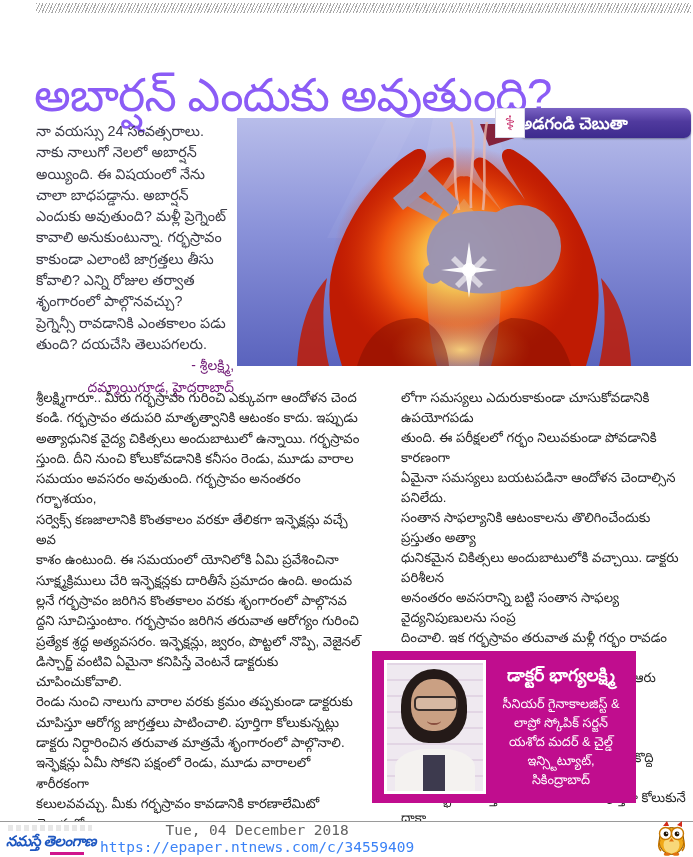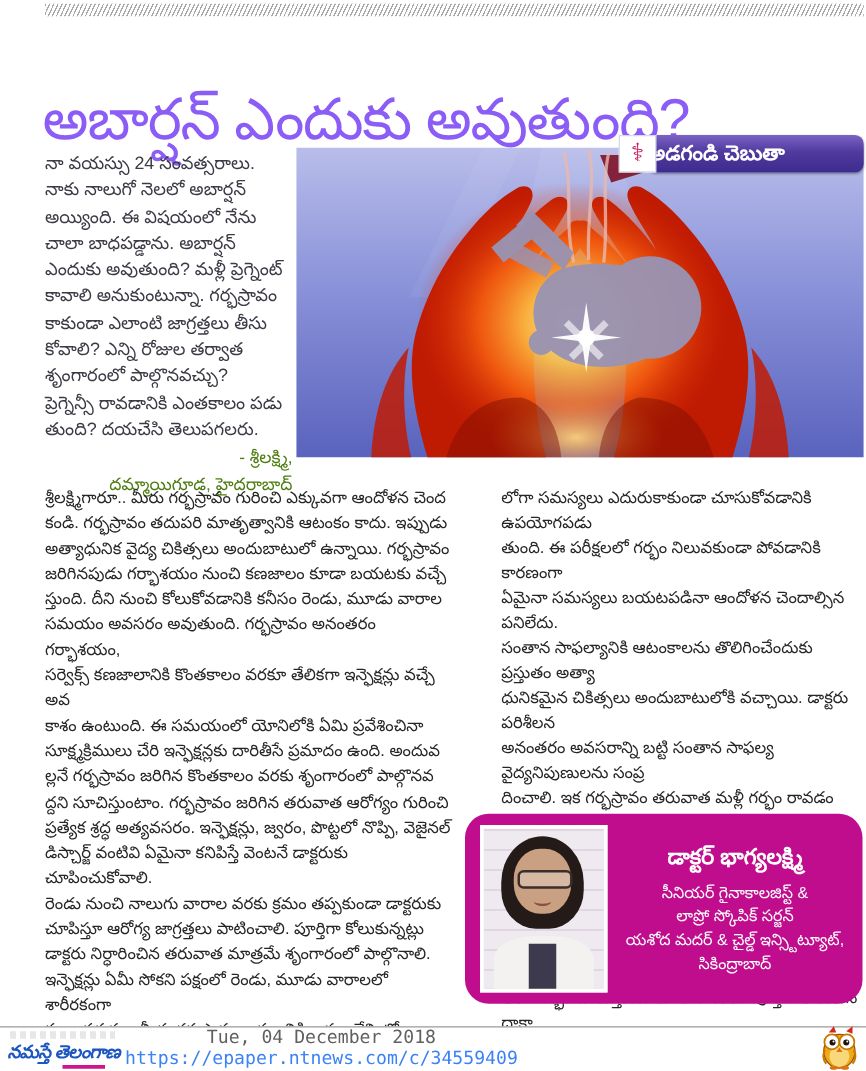--- a/index.html
+++ b/index.html
@@ -12,21 +12,21 @@
     opacity:.85;}
 
   
   .headline{left:34px;top:20px;width:650px;height:88px;
     font-size:46px;font-weight:normal;letter-spacing:-1px;line-height:88px;
     color:#8b5cf6;white-space:nowrap;}
 
   
   .question{left:36px;top:121px;width:198px;color:#3b3b46;}
   .q-line{font-size:14.3px;line-height:21.3px;font-weight:500;}
-  .q-sign{text-align:right;font-weight:bold;color:#4d7c0f;}
+  .q-sign{text-align:right;font-weight:bold;color:#701a75;}
   .q-sign .q-line{font-size:13.8px;}
 
   
   .photo{left:237px;top:118px;width:454px;height:248px;}
   .photo svg{display:block;}
 
   
   .badge{left:495px;top:106px;width:196px;height:33px;display:flex;align-items:center;z-index:5;}
   .badge-iconbox{width:28px;height:28px;background:#ffffff;border:1px solid #d8d8e8;
     display:flex;align-items:center;justify-content:center;flex:0 0 auto;margin-right:-6px;z-index:2;}
@@ -37,22 +37,22 @@
     box-shadow:0 1px 2px rgba(0,0,0,.35);}
 
   
   .col{color:#262626;}
   .col1{left:36px;top:388px;width:328px;}
   .col2{left:389px;top:388px;width:302px;}
   .a-line{font-size:13.2px;line-height:20.3px;}
   .col2 .a-line{line-height:20px;margin-left:12px;}
 
   
-  .docbox{left:372px;top:651px;width:318px;height:152px;background:#c00d8e;
-    display:flex;align-items:center;padding:0;box-sizing:border-box;border-radius:19px;}
+  .docbox{left:372px;top:651px;width:264px;height:152px;background:#c00d8e;
+    display:flex;align-items:center;padding:0;box-sizing:border-box;}
   .doc-photo{width:96px;height:128px;background:#e8e2ea;border:3px solid #ffffff;
     margin-left:12px;flex:0 0 auto;position:relative;overflow:hidden;}
   .doc-wallpat{position:absolute;inset:0;
     background:repeating-linear-gradient(0deg,#efe9f0 0 14px,#e2d5e4 14px 16px),
     repeating-linear-gradient(90deg,rgba(200,120,170,.18) 0 10px,transparent 10px 26px);}
   .doc-hair{position:absolute;left:14px;top:6px;width:66px;height:74px;border-radius:50% 50% 42% 42%;background:#241a18;}
   .doc-face{position:absolute;left:24px;top:16px;width:46px;height:52px;border-radius:46%;background:#caa083;}
   .doc-glass{position:absolute;left:27px;top:33px;width:40px;height:11px;
     border:2px solid #3a2f2c;border-radius:5px;background:rgba(255,255,255,.25);}
   .doc-smile{position:absolute;left:40px;top:54px;width:14px;height:6px;border-bottom:2px solid #8a4f3f;border-radius:50%;}
@@ -178,21 +178,20 @@
   <span class="badge-iconbox">
     <span class="badge-icon">⚕</span>
   </span>
   <span class="badge-pill">అడగండి చెబుతా</span>
 </div>
 
 <div class="abs col col1">
     <div class="a-line">శ్రీలక్ష్మిగారూ.. మీరు గర్భస్రావం గురించి ఎక్కువగా ఆందోళన చెంద</div>
     <div class="a-line">కండి. గర్భస్రావం తదుపరి మాతృత్వానికి ఆటంకం కాదు. ఇప్పుడు</div>
     <div class="a-line">అత్యాధునిక వైద్య చికిత్సలు అందుబాటులో ఉన్నాయి. గర్భస్రావం</div>
-    <div class="a-line">జరిగినపుడు గర్భాశయం నుంచి కణజాలం కూడా బయటకు వచ్చే</div>
     <div class="a-line">స్తుంది. దీని నుంచి కోలుకోవడానికి కనీసం రెండు, మూడు వారాల</div>
     <div class="a-line">సమయం అవసరం అవుతుంది. గర్భస్రావం అనంతరం గర్భాశయం,</div>
     <div class="a-line">సర్వెక్స్ కణజాలానికి కొంతకాలం వరకూ తేలికగా ఇన్ఫెక్షన్లు వచ్చే అవ</div>
     <div class="a-line">కాశం ఉంటుంది. ఈ సమయంలో యోనిలోకి ఏమి ప్రవేశించినా</div>
     <div class="a-line">సూక్ష్మక్రిములు చేరి ఇన్ఫెక్షన్లకు దారితీసే ప్రమాదం ఉంది. అందువ</div>
     <div class="a-line">ల్లనే గర్భస్రావం జరిగిన కొంతకాలం వరకు శృంగారంలో పాల్గొనవ</div>
     <div class="a-line">ద్దని సూచిస్తుంటాం. గర్భస్రావం జరిగిన తరువాత ఆరోగ్యం గురించి</div>
     <div class="a-line">ప్రత్యేక శ్రద్ధ అత్యవసరం. ఇన్ఫెక్షన్లు, జ్వరం, పొట్టలో నొప్పి, వెజైనల్</div>
     <div class="a-line">డిస్చార్జ్ వంటివి ఏమైనా కనిపిస్తే వెంటనే డాక్టరుకు చూపించుకోవాలి.</div>
     <div class="a-line">రెండు నుంచి నాలుగు వారాల వరకు క్రమం తప్పకుండా డాక్టరుకు</div>

